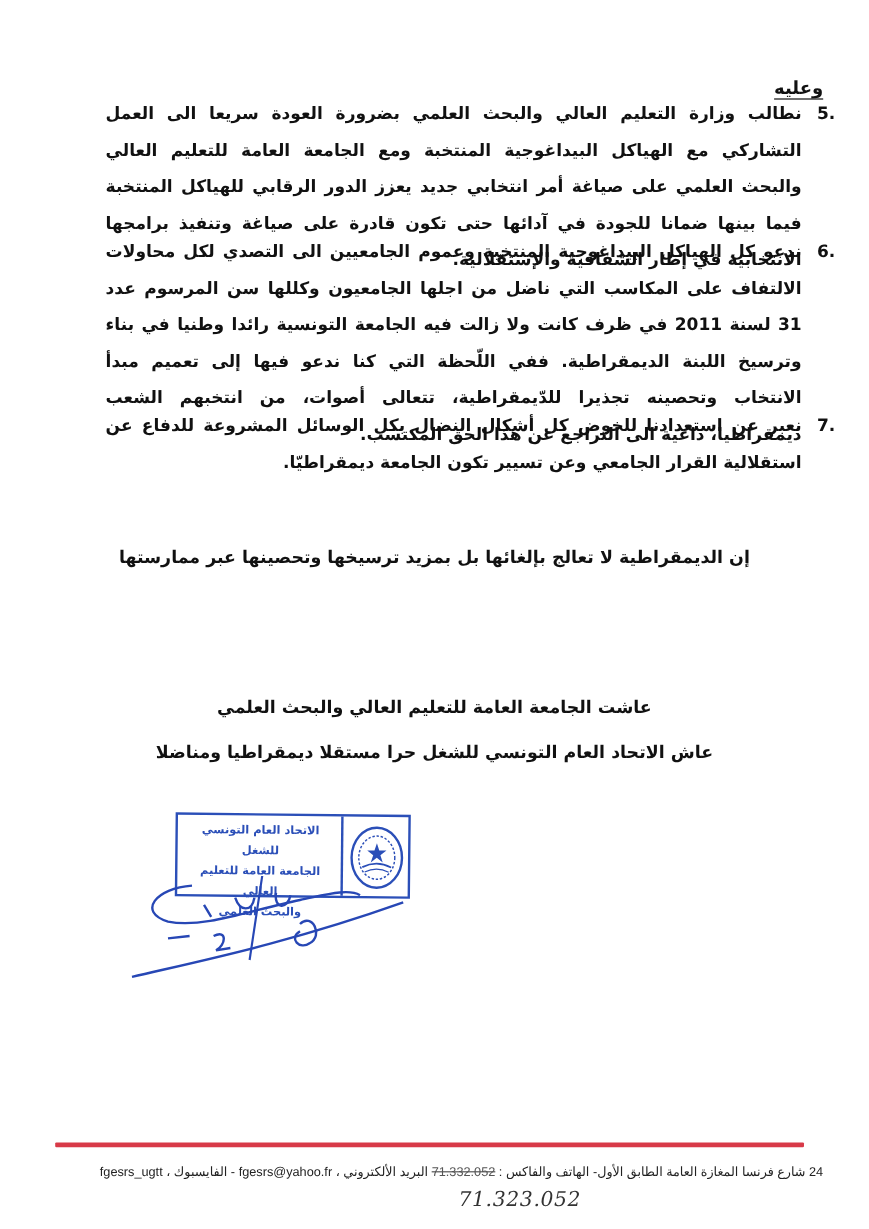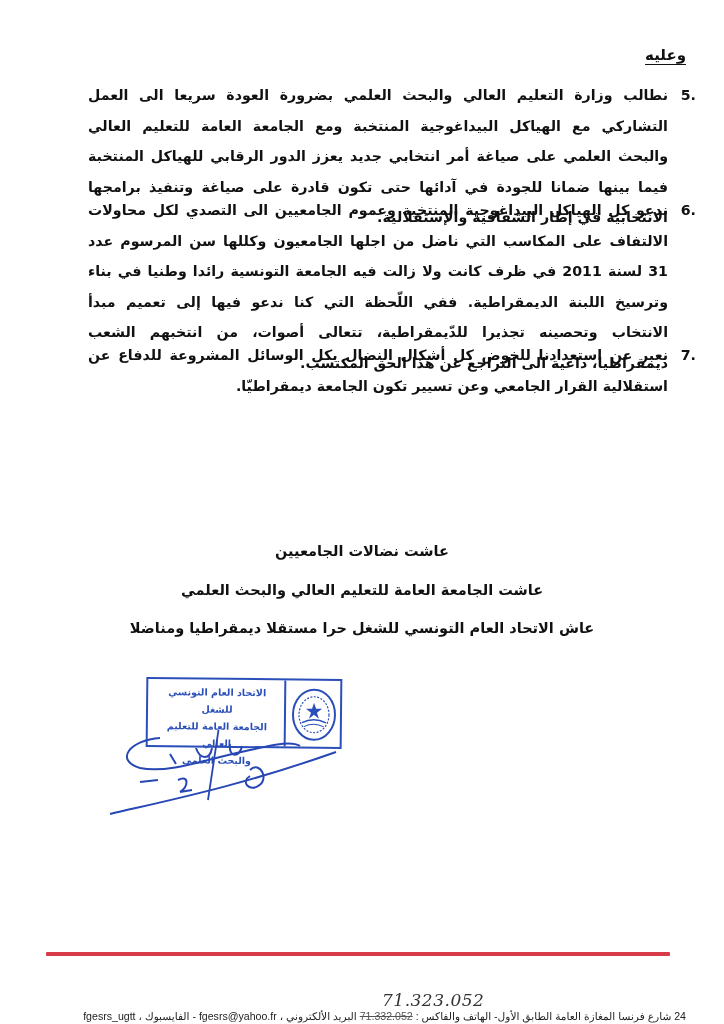--- a/index.html
+++ b/index.html
@@ -1,35 +1,35 @@
 <!DOCTYPE html>
 <html><head>
 <meta charset="utf-8">
 <style>
   html, body { margin:0; padding:0; background:#ffffff; }
   body { width:724px; height:1024px; position:relative; overflow:hidden;
          font-family:"DejaVu Sans", sans-serif; color:#111; }
   .page { position:absolute; left:0; top:0; width:724px; height:1024px; background:#fff; }
   .rtl { direction:rtl; unicode-bidi:embed; }
-  .heading { position:absolute; right:38px; top:46px; font-size:15px; font-weight:bold;
+  .heading { position:absolute; right:38px; top:64px; font-size:15px; font-weight:bold;
              text-decoration:underline; text-underline-offset:4px; }
   .item { position:absolute; right:30px; left:88px; font-size:14.2px; font-weight:bold;
           line-height:30.5px; text-align:justify; text-align-last:right; }
   .item .num { position:absolute; right:-2px; top:0; width:22px; text-align:right; direction:ltr; }
   .item .body { margin-right:26px; }
   .centered { position:absolute; left:0; width:724px; text-align:center; font-size:14.5px; font-weight:bold; }
   .stamp { position:absolute; left:146px; top:678px; width:196px; height:70px;
            border:2px solid #2b4fb8; box-sizing:border-box; color:#2b4fb8; transform:rotate(0.6deg); }
   .stamp .txt { position:absolute; left:4px; top:4px; width:130px; font-size:9.5px; font-weight:bold;
                 line-height:17px; text-align:center; direction:rtl; }
   .stamp .divider { position:absolute; left:136px; top:0; bottom:0; width:2px; background:#2b4fb8; }
   .stamp .seal { position:absolute; left:142px; top:6px; width:48px; height:56px; }
   .signature { position:absolute; left:100px; top:730px; width:240px; height:90px; }
   .rule { position:absolute; left:46px; top:952px; width:624px; height:4px; background:#d83a48; border-radius:1px; }
-  .footer { position:absolute; left:36px; top:1010px; width:650px; font-family:"Liberation Sans", sans-serif;
+  .footer { position:absolute; left:36px; top:970px; width:650px; font-family:"Liberation Sans", sans-serif;
             font-size:10.6px; color:#222; white-space:nowrap; direction:rtl; }
   .footer .strike { text-decoration:line-through; color:#555; }
   .handnum { position:absolute; left:382px; top:990px; font-family:"DejaVu Serif", serif; font-style:italic;
              font-size:17px; color:#333; letter-spacing:0.5px; }
 </style>
 </head>
 <body>
 
 <div class="page">
 
@@ -43,22 +43,22 @@
   <div class="item rtl" style="top:195px;">
     <span class="num">6.</span>
     <div class="body">ندعو كل الهياكل البيداغوجية المنتخبة وعموم الجامعيين الى التصدي لكل محاولات الالتفاف على المكاسب التي ناضل من اجلها الجامعيون وكللها سن المرسوم عدد 31 لسنة 2011 في ظرف كانت ولا زالت فيه الجامعة التونسية رائدا وطنيا في بناء وترسيخ اللبنة الديمقراطية. ففي اللّحظة التي كنا ندعو فيها إلى تعميم مبدأ الانتخاب وتحصينه تجذيرا للدّيمقراطية، تتعالى أصوات، من انتخبهم الشعب ديمقراطيا، داعية الى التراجع عن هذا الحق المكتسب.</div>
   </div>
 
   <div class="item rtl" style="top:340px;">
     <span class="num">7.</span>
     <div class="body">نعبر عن استعدادنا للخوض كل أشكال النضال بكل الوسائل المشروعة للدفاع عن استقلالية القرار الجامعي وعن تسيير تكون الجامعة ديمقراطيّا.</div>
   </div>
 
+  <div class="centered rtl" style="top:457px;">إن الديمقراطية لا تعالج بإلغائها بل بمزيد ترسيخها وتحصينها عبر ممارستها</div>
 
-  <div class="centered rtl" style="top:543px;">عاشت نضالات الجامعيين</div>
   <div class="centered rtl" style="top:582px;">عاشت الجامعة العامة للتعليم العالي والبحث العلمي</div>
   <div class="centered rtl" style="top:620px;">عاش الاتحاد العام التونسي للشغل حرا مستقلا ديمقراطيا ومناضلا</div>
 
   <div class="stamp">
     <div class="txt">
       <div>الاتحاد العام التونسي للشغل</div>
       <div>الجامعة العامة للتعليم العالي</div>
       <div>والبحث العلمي</div>
     </div>
     <div class="divider"></div>

